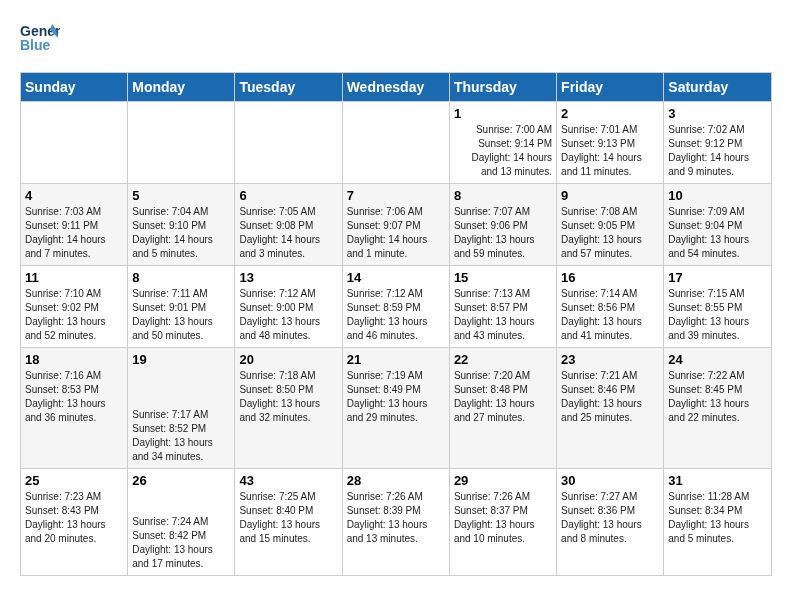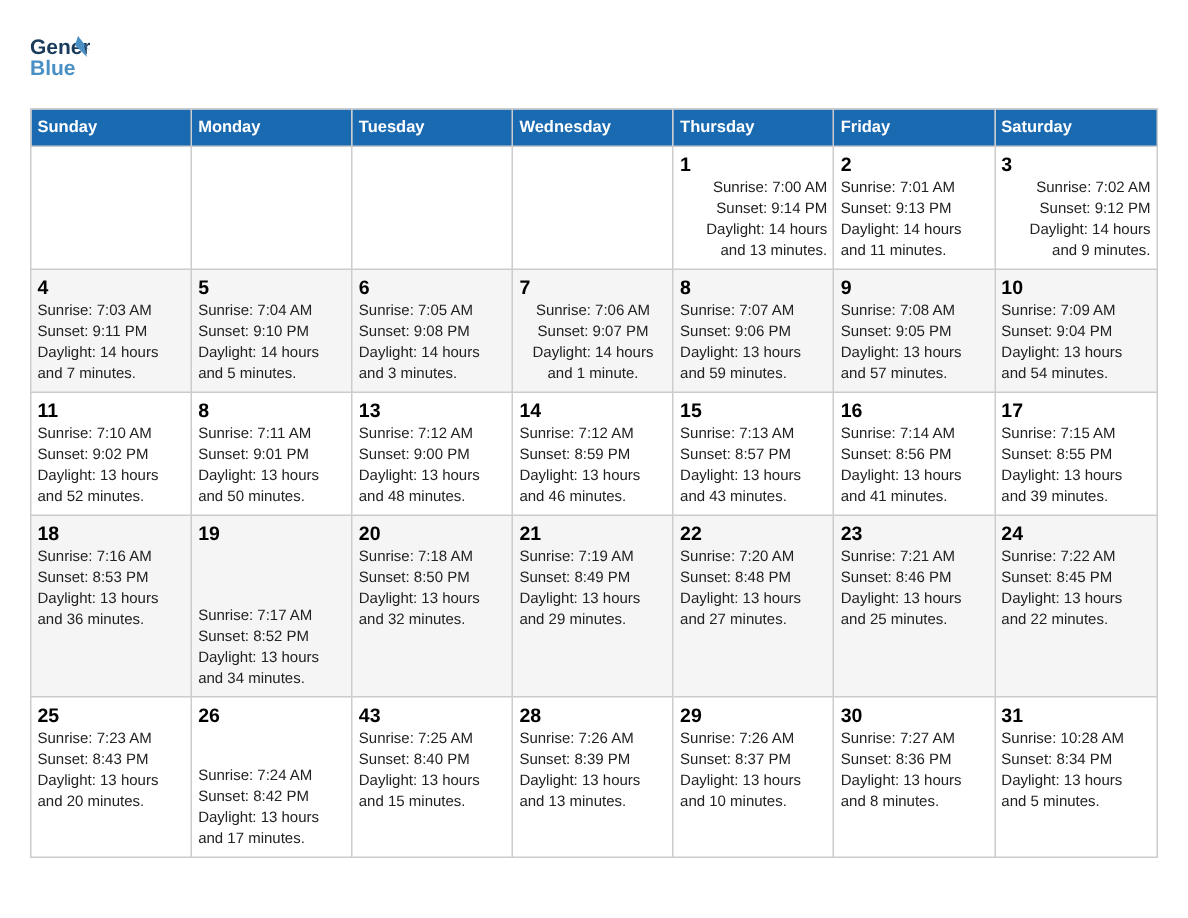--- a/index.html
+++ b/index.html
@@ -37,21 +37,21 @@
     table {
       width: 100%;
       border-collapse: collapse;
       font-size: 11px;
     }
     thead tr th {
       background-color: #1a6ab1;
       color: #fff;
       padding: 6px 4px;
       text-align: left;
-      font-size: 11px;
+      font-size: 14px;
       font-weight: bold;
       border: 1px solid #ccc;
     }
     tbody tr td {
       border: 1px solid #ccc;
       vertical-align: top;
       padding: 4px;
       height: 80px;
       background: #fff;
     }
@@ -121,21 +121,21 @@
         </td>
         <td>
           <span class="day-number">2</span>
           <div class="day-info" style="white-space: pre-line;">Sunrise: 7:01 AM
 Sunset: 9:13 PM
 Daylight: 14 hours
 and 11 minutes.</div>
         </td>
         <td>
           <span class="day-number">3</span>
-          <div class="day-info" style="white-space: pre-line; text-align: right;">Sunrise: 7:02 AM
+          <div class="day-info" style="white-space: pre-line;">Sunrise: 7:02 AM
 Sunset: 9:12 PM
 Daylight: 14 hours
 and 9 minutes.</div>
         </td>
       </tr>
       <tr>
         <td>
           <span class="day-number">4</span>
           <div class="day-info" style="white-space: pre-line;">Sunrise: 7:03 AM
 Sunset: 9:11 PM
@@ -151,21 +151,21 @@
         </td>
         <td>
           <span class="day-number">6</span>
           <div class="day-info" style="white-space: pre-line;">Sunrise: 7:05 AM
 Sunset: 9:08 PM
 Daylight: 14 hours
 and 3 minutes.</div>
         </td>
         <td>
           <span class="day-number">7</span>
-          <div class="day-info" style="white-space: pre-line; text-align: center;">Sunrise: 7:06 AM
+          <div class="day-info" style="white-space: pre-line;">Sunrise: 7:06 AM
 Sunset: 9:07 PM
 Daylight: 14 hours
 and 1 minute.</div>
         </td>
         <td>
           <span class="day-number">8</span>
           <div class="day-info" style="white-space: pre-line;">Sunrise: 7:07 AM
 Sunset: 9:06 PM
 Daylight: 13 hours
 and 59 minutes.</div>
@@ -325,20 +325,20 @@
         </td>
         <td>
           <span class="day-number">30</span>
           <div class="day-info" style="white-space: pre-line;">Sunrise: 7:27 AM
 Sunset: 8:36 PM
 Daylight: 13 hours
 and 8 minutes.</div>
         </td>
         <td>
           <span class="day-number">31</span>
-          <div class="day-info" style="white-space: pre-line;">Sunrise: 10:28 AM
+          <div class="day-info" style="white-space: pre-line;">Sunrise: 11:28 AM
 Sunset: 8:34 PM
 Daylight: 13 hours
 and 5 minutes.</div>
         </td>
       </tr>
     </tbody>
 </table>
 
 </body></html>

